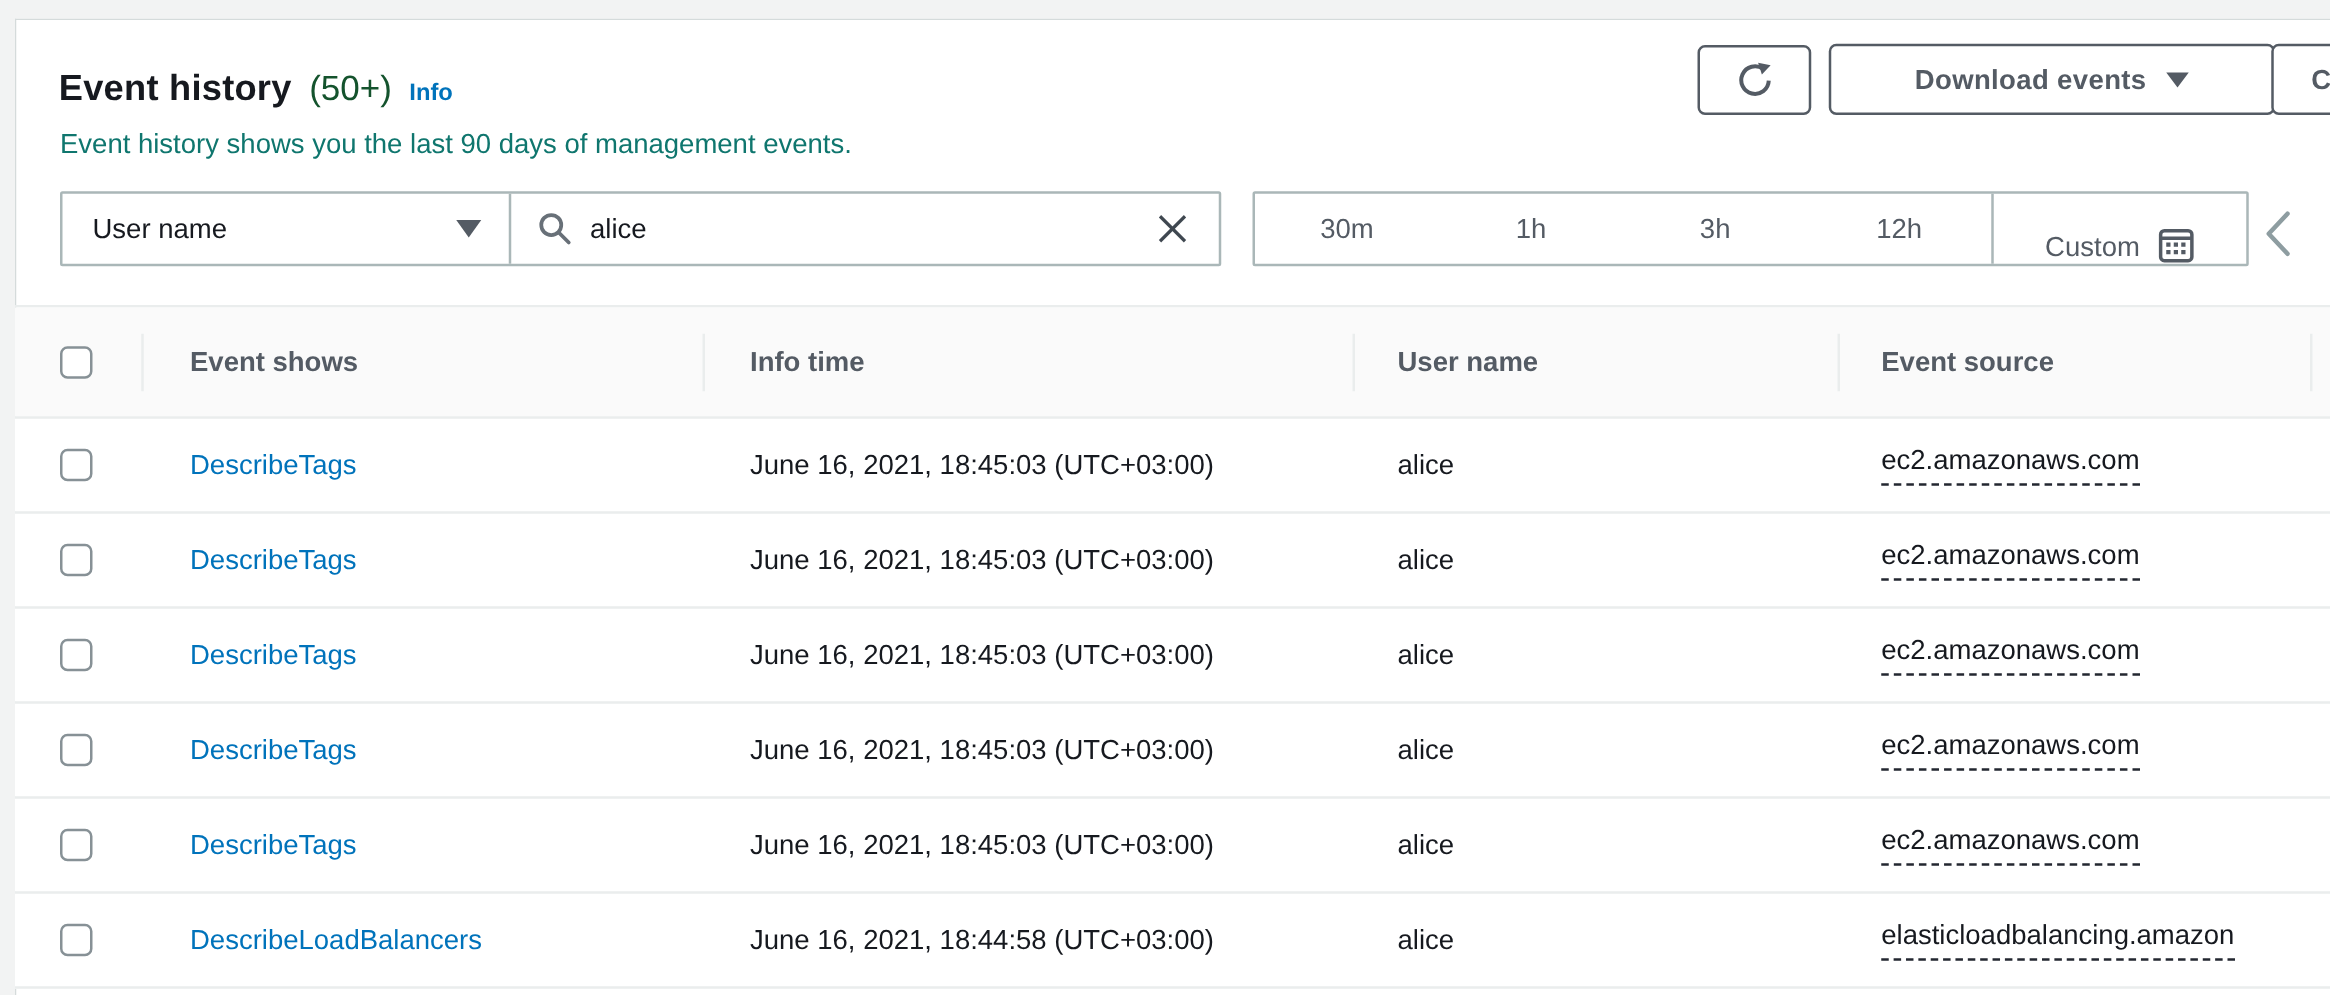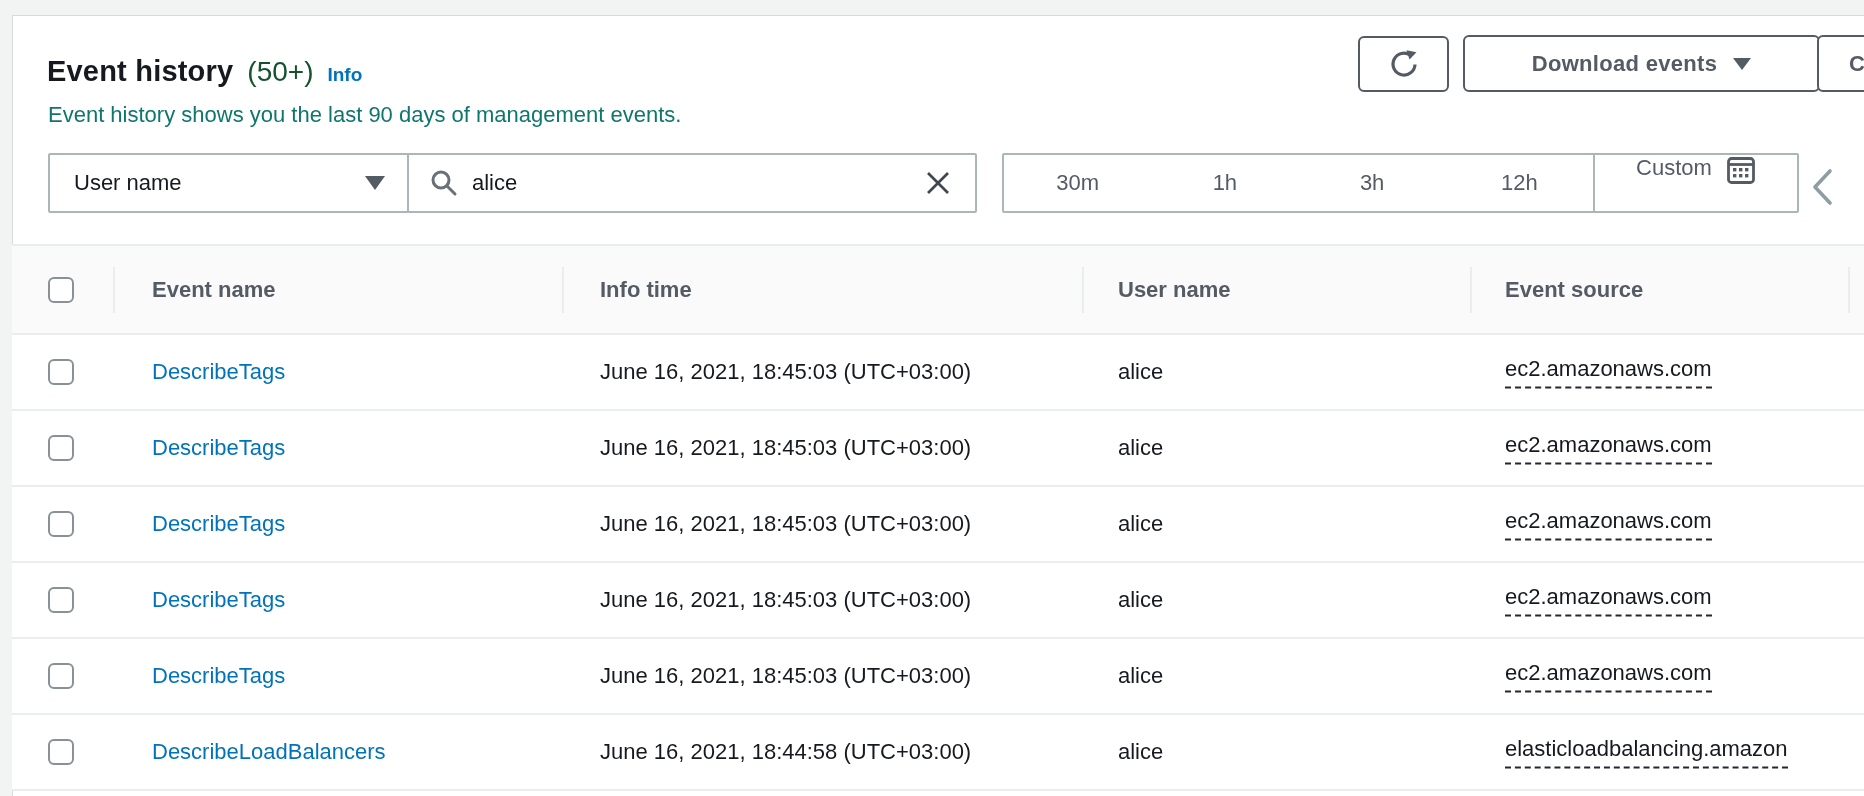--- a/index.html
+++ b/index.html
@@ -61,21 +61,21 @@
 
   .time-group{
     position:absolute;left:1002px;top:153px;width:797px;height:60px;box-sizing:border-box;
     border:2px solid #aab7b8;border-radius:2px;background:#fff;display:flex;align-items:stretch;
   }
   .time-btn{
     flex:1;display:flex;align-items:center;justify-content:center;
     font-size:22px;color:#545b64;cursor:pointer;
   }
   .custom-btn{
-    width:202px;border-left:2px solid #aab7b8;display:flex;align-items:flex-start;justify-content:center;
+    width:202px;border-left:2px solid #aab7b8;display:flex;align-items:flex-end;justify-content:center;
     gap:14px;font-size:22px;color:#545b64;cursor:pointer;
   }
   .panel-chevron{position:absolute;left:1806px;top:163px;cursor:pointer;padding:4px;}
 
   
   .table-top-line{position:absolute;left:12px;top:244px;right:0;height:2px;background:#eaeded;}
   .thead{position:absolute;left:12px;top:246px;right:0;height:87px;background:#fafafa;}
   .th{
     position:absolute;top:0;height:100%;display:flex;align-items:center;
     font-size:22px;font-weight:700;color:#545b64;
@@ -181,21 +181,21 @@
     <svg width="26" height="40" viewBox="0 0 26 40">
       <polyline points="20,4 5,20 20,36" fill="none" stroke="#8e9da1" stroke-width="3.6" stroke-linecap="round" stroke-linejoin="round"></polyline>
     </svg>
   </span>
 
   <div class="table-top-line"></div>
 
   <div class="thead">
     <span class="cb" style="position:absolute;left:36px;top:31px;"></span>
     <span class="th-divider" style="left:101px;"></span>
-    <span class="th" style="left:140px;">Event name</span>
+    <span class="th" style="left:140px;">Event shows</span>
     <span class="th-divider" style="left:550px;"></span>
     <span class="th" style="left:588px;">Info time</span>
     <span class="th-divider" style="left:1070px;"></span>
     <span class="th" style="left:1106px;">User name</span>
     <span class="th-divider" style="left:1458px;"></span>
     <span class="th" style="left:1493px;">Event source</span>
     <span class="th-divider" style="left:1836px;"></span>
   </div>
 
   <div class="rows">

